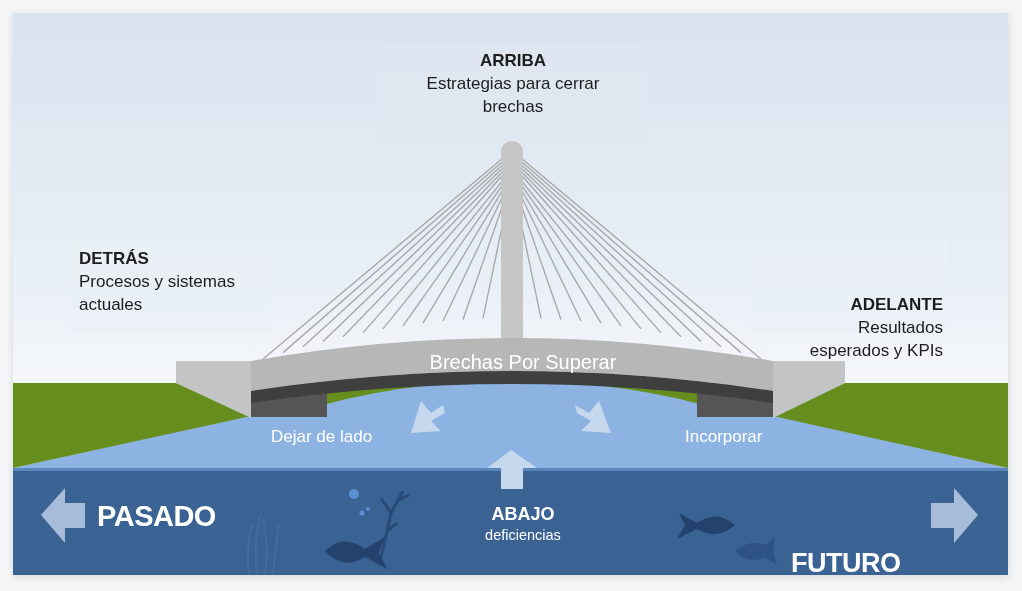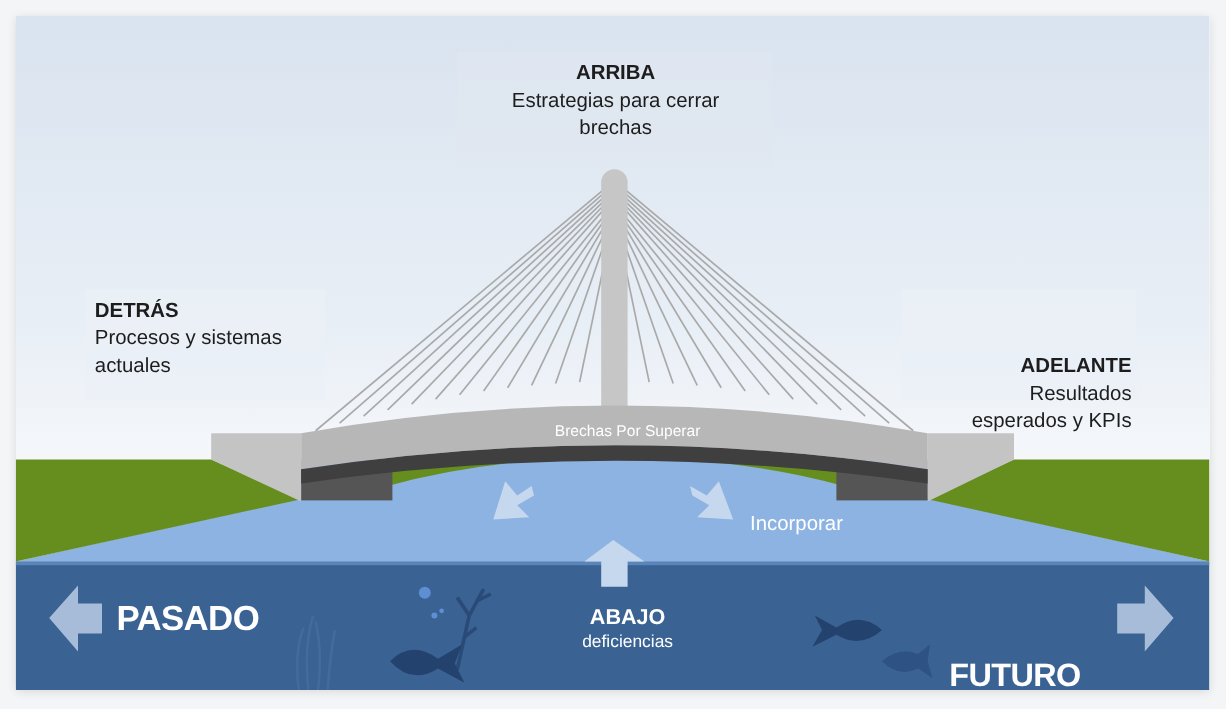--- a/index.html
+++ b/index.html
@@ -6,23 +6,23 @@
   body { width: 1022px; height: 591px; background: #f4f5f7; position: relative; overflow: hidden; font-family: "Liberation Sans", "DejaVu Sans", sans-serif; }
   #frame { position: absolute; left: 13px; top: 13px; width: 995px; height: 562px; overflow: hidden; box-shadow: 0 2px 8px rgba(0,0,0,0.12); }
   svg#scene { position: absolute; left: 0; top: 0; }
   .lbl { position: absolute; color: #1d1d1d; font-size: 17px; line-height: 23px; }
   .lbl .h { font-weight: bold; display: block; }
   .lbl .s { display: block; }
   #lbl-top { left: 365px; top: 36px; width: 270px; text-align: center; }
   #lbl-left { left: 66px; top: 234px; width: 200px; text-align: left; }
   #lbl-right { left: 750px; top: 234px; width: 180px; text-align: right; margin-top: 46px; }
   .white-txt { position: absolute; color: #ffffff; }
-  #deck-label { left: 360px; top: 338px; width: 300px; text-align: center; font-size: 13px; }
+  #deck-label { left: 360px; top: 338px; width: 300px; text-align: center; font-size: 20px; }
   #leave-label { left: 258px; top: 414px; width: 130px; font-size: 17px; }
-  #add-label { left: 612px; top: 414px; width: 120px; font-size: 17px; }
+  #add-label { left: 672px; top: 414px; width: 120px; font-size: 17px; }
   #past-label { left: 84px; top: 487px; font-size: 29px; font-weight: bold; letter-spacing: -0.5px; }
   #future-label { left: 778px; top: 487px; font-size: 27px; font-weight: bold; letter-spacing: -0.5px; margin-top: 48px; }
   #bottom-lbl { left: 410px; top: 490px; width: 200px; text-align: center; color: #ffffff; }
   #bottom-lbl .h { font-size: 18px; line-height: 22px; }
   #bottom-lbl .s { font-size: 14.5px; line-height: 20px; }
 </style>
 </head>
 <body>
 
 <div id="frame">
@@ -134,20 +134,21 @@
     <span class="s">Estrategias para cerrar</span>
     <span class="s">brechas</span>
   </div>
   <div class="lbl" id="lbl-right">
     <span class="h">ADELANTE</span>
     <span class="s">Resultados</span>
     <span class="s">esperados y KPIs</span>
   </div>
 
   <div class="white-txt" id="deck-label">Brechas Por Superar</div>
+  <div class="white-txt" id="leave-label">Dejar de lado</div>
   <div class="white-txt" id="add-label">Incorporar</div>
   <div class="white-txt" id="past-label">PASADO</div>
   <div class="white-txt" id="future-label">FUTURO</div>
 
   <div class="lbl" id="bottom-lbl">
     <span class="h">ABAJO</span>
     <span class="s">deficiencias</span>
   </div>
 </div>
 

